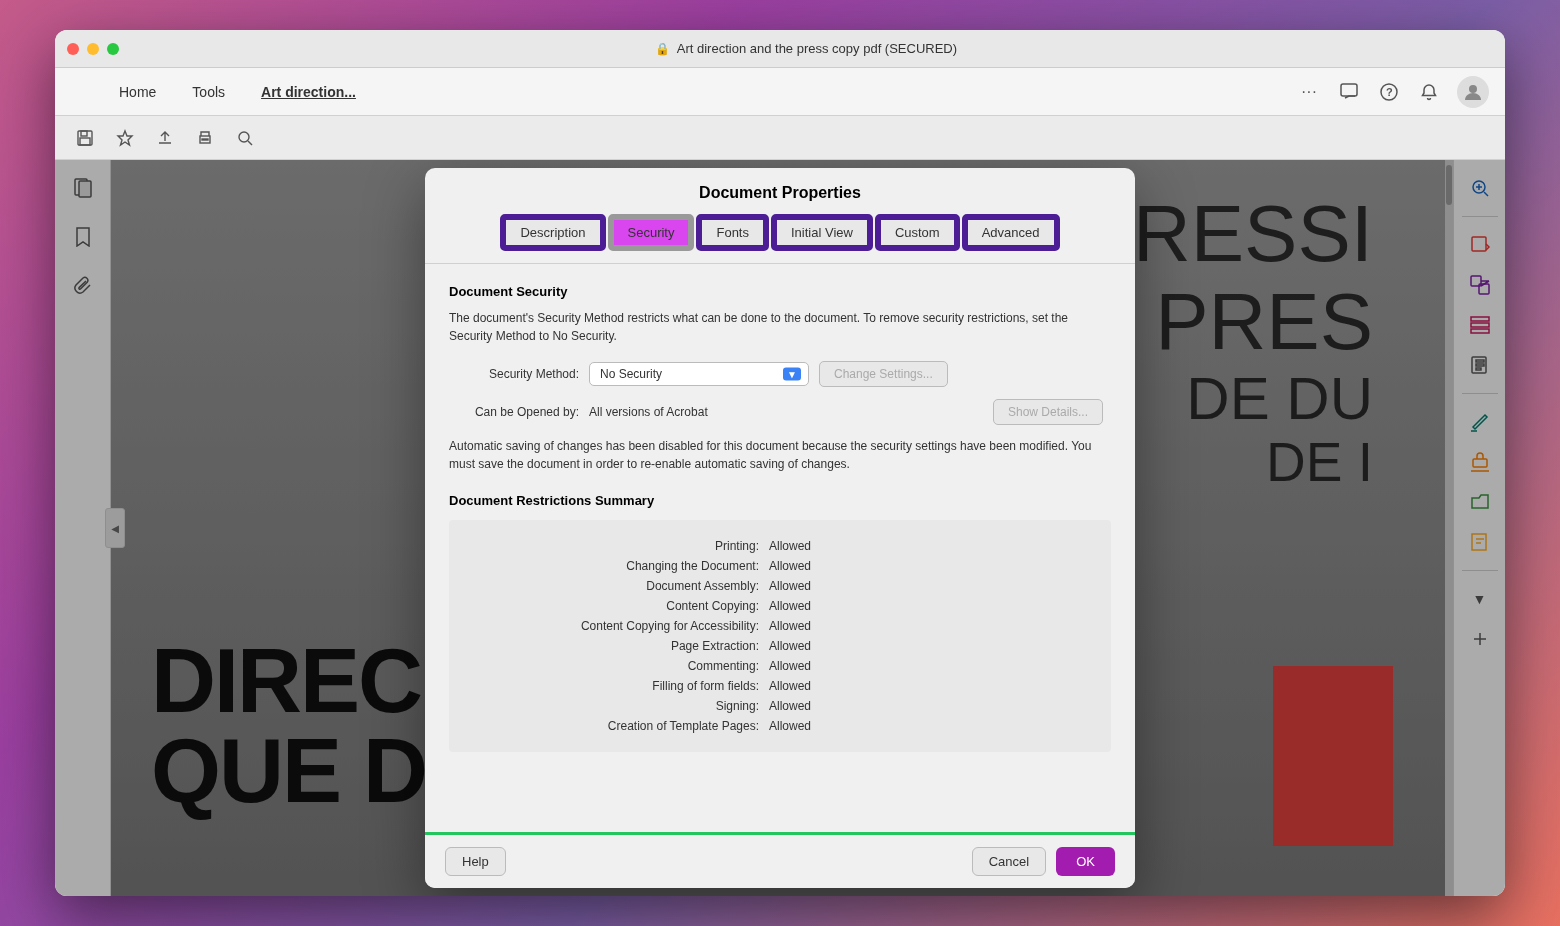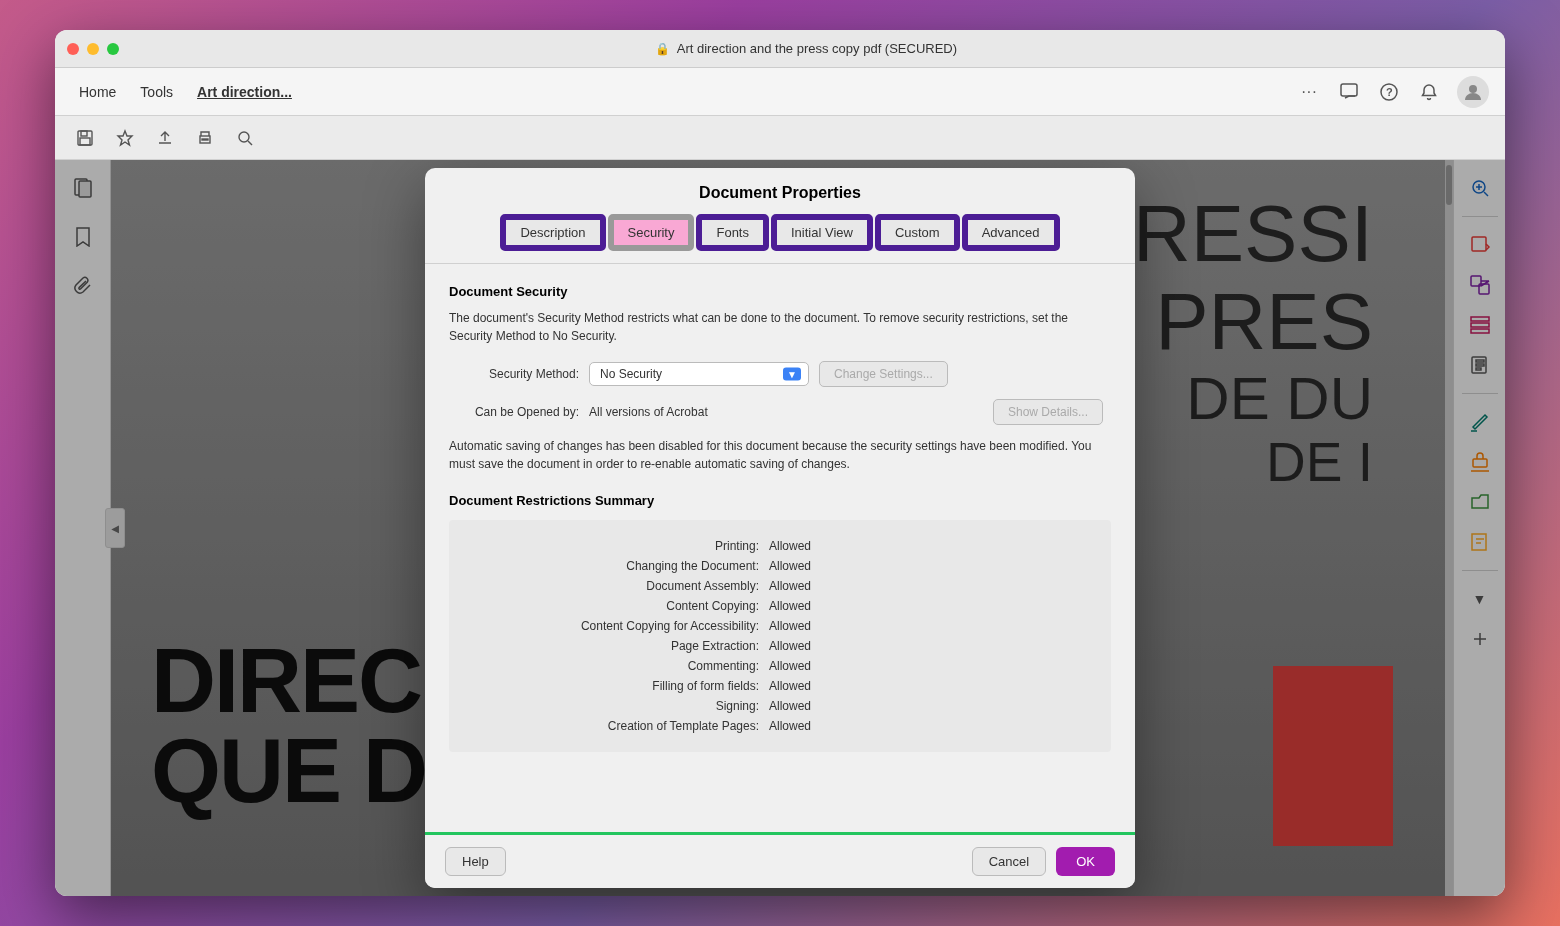--- a/index.html
+++ b/index.html
@@ -58,21 +58,22 @@
       border-bottom: 1px solid #d0d0d0;
       display: flex;
       align-items: center;
       padding: 0 16px;
       height: 48px;
       flex-shrink: 0;
     }
 
     .app-nav {
       display: flex;
-      gap: 8px;
+      gap: 20px;
+      margin-left: 40px;
     }
 
     .app-nav-item {
       font-size: 14px;
       color: #333;
       padding: 4px 8px;
       cursor: pointer;
     }
 
     .app-nav-item.active {
@@ -256,21 +257,21 @@
       padding: 5px 14px;
       font-size: 13px;
       border: 6px solid #4c1d95;
       background: #e8e8e8;
       cursor: pointer;
       border-radius: 5px;
       color: #333;
     }
 
     .modal-tab.active {
-      background: #f9a8d4;
+      background: #d946ef;
       border-color: #999;
       font-weight: 500;
     }
 
     .modal-body {
       flex: 1;
       padding: 20px 24px;
       overflow-y: auto;
     }
 

